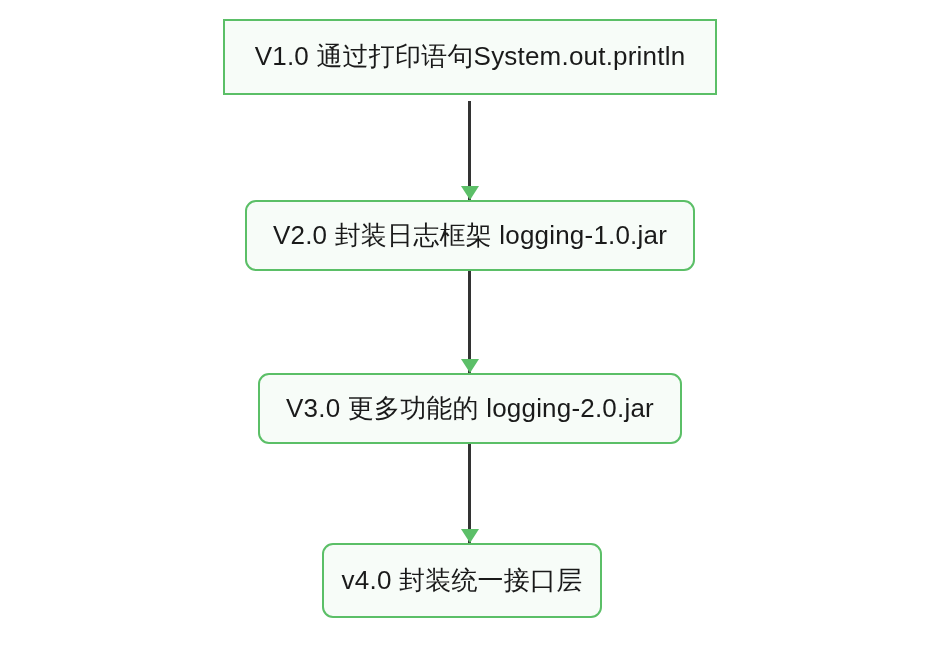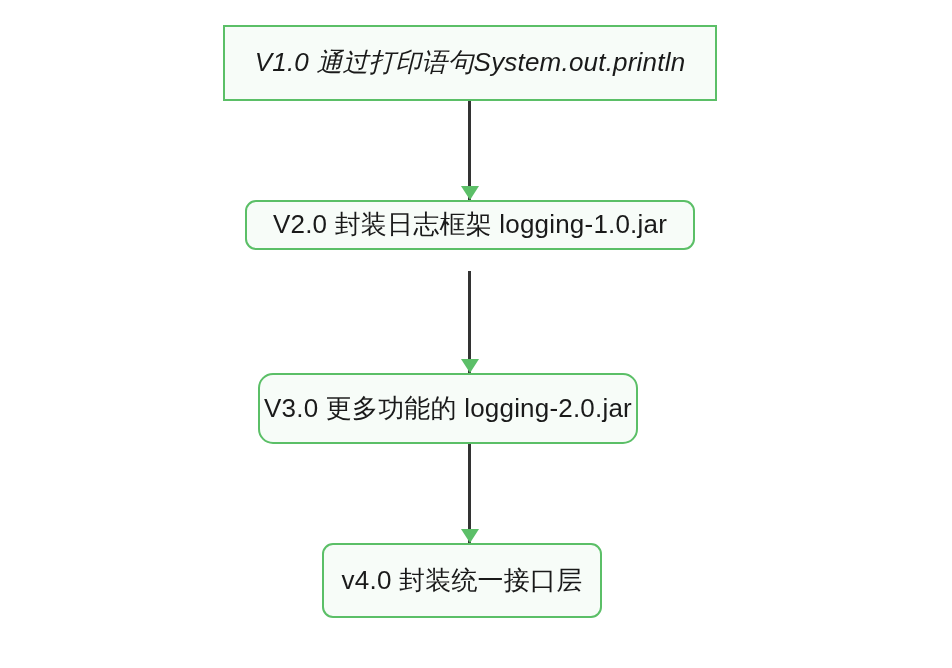--- a/index.html
+++ b/index.html
@@ -76,29 +76,29 @@
   <div class="edge" style="left:468px; top:271px; width:3px; height:102px;">
     <div class="edge-line" style="height:102px;"></div>
     <div class="arrowhead" style="left:-7.5px; top:88px;"></div>
   </div>
 
   <div class="edge" style="left:468px; top:444px; width:3px; height:99px;">
     <div class="edge-line" style="height:99px;"></div>
     <div class="arrowhead" style="left:-7.5px; top:85px;"></div>
   </div>
 
-  <div class="node sharp" style="left:223px; top:25px; width:494px; height:76px;font-style:italic;">
+  <div class="node sharp" style="left:223px; top:19px; width:494px; height:76px;">
     <span class="node-label">V1.0 通过打印语句System.out.println</span>
   </div>
 
-  <div class="node rounded" style="left:245px; top:200px; width:450px; height:50px;">
+  <div class="node rounded" style="left:245px; top:200px; width:450px; height:71px;">
     <span class="node-label">V2.0 封装日志框架 logging-1.0.jar</span>
   </div>
 
-  <div class="node rounded" style="left:258px; top:373px; width:380px; height:71px;border-radius:15px;">
+  <div class="node rounded" style="left:258px; top:373px; width:424px; height:71px;">
     <span class="node-label">V3.0 更多功能的 logging-2.0.jar</span>
   </div>
 
   <div class="node rounded" style="left:322px; top:543px; width:280px; height:75px;">
     <span class="node-label">v4.0 封装统一接口层</span>
   </div>
 
 </div>
 
 </body></html>

